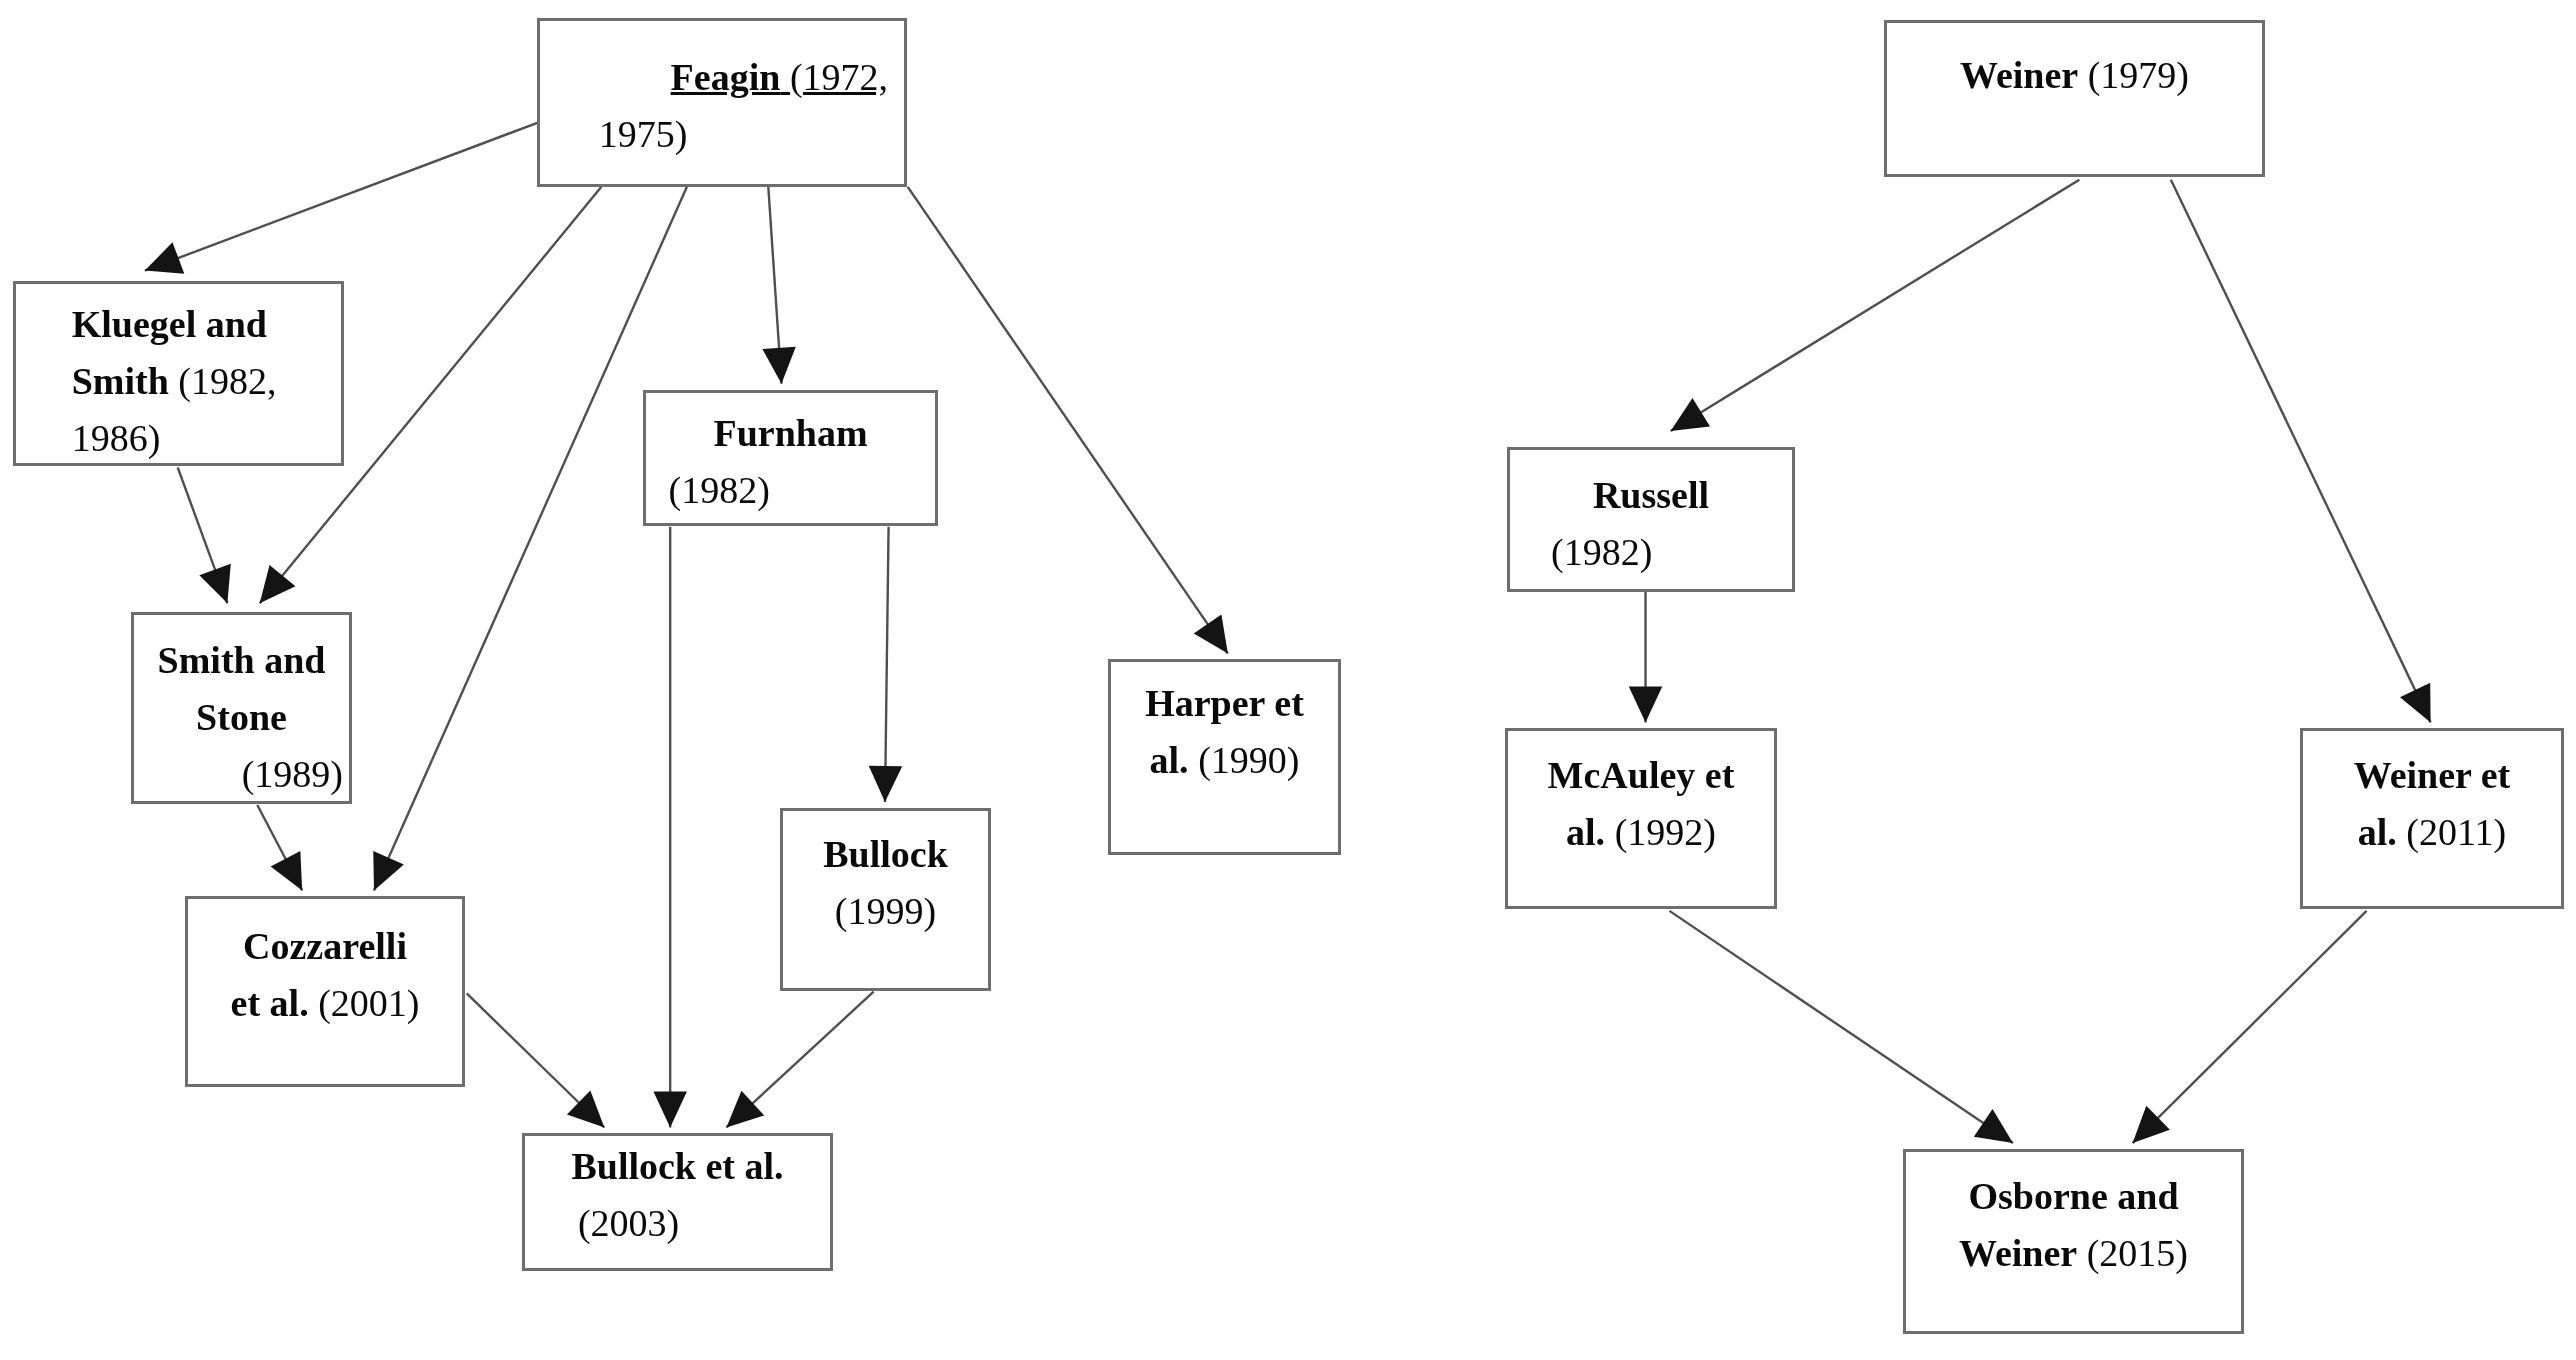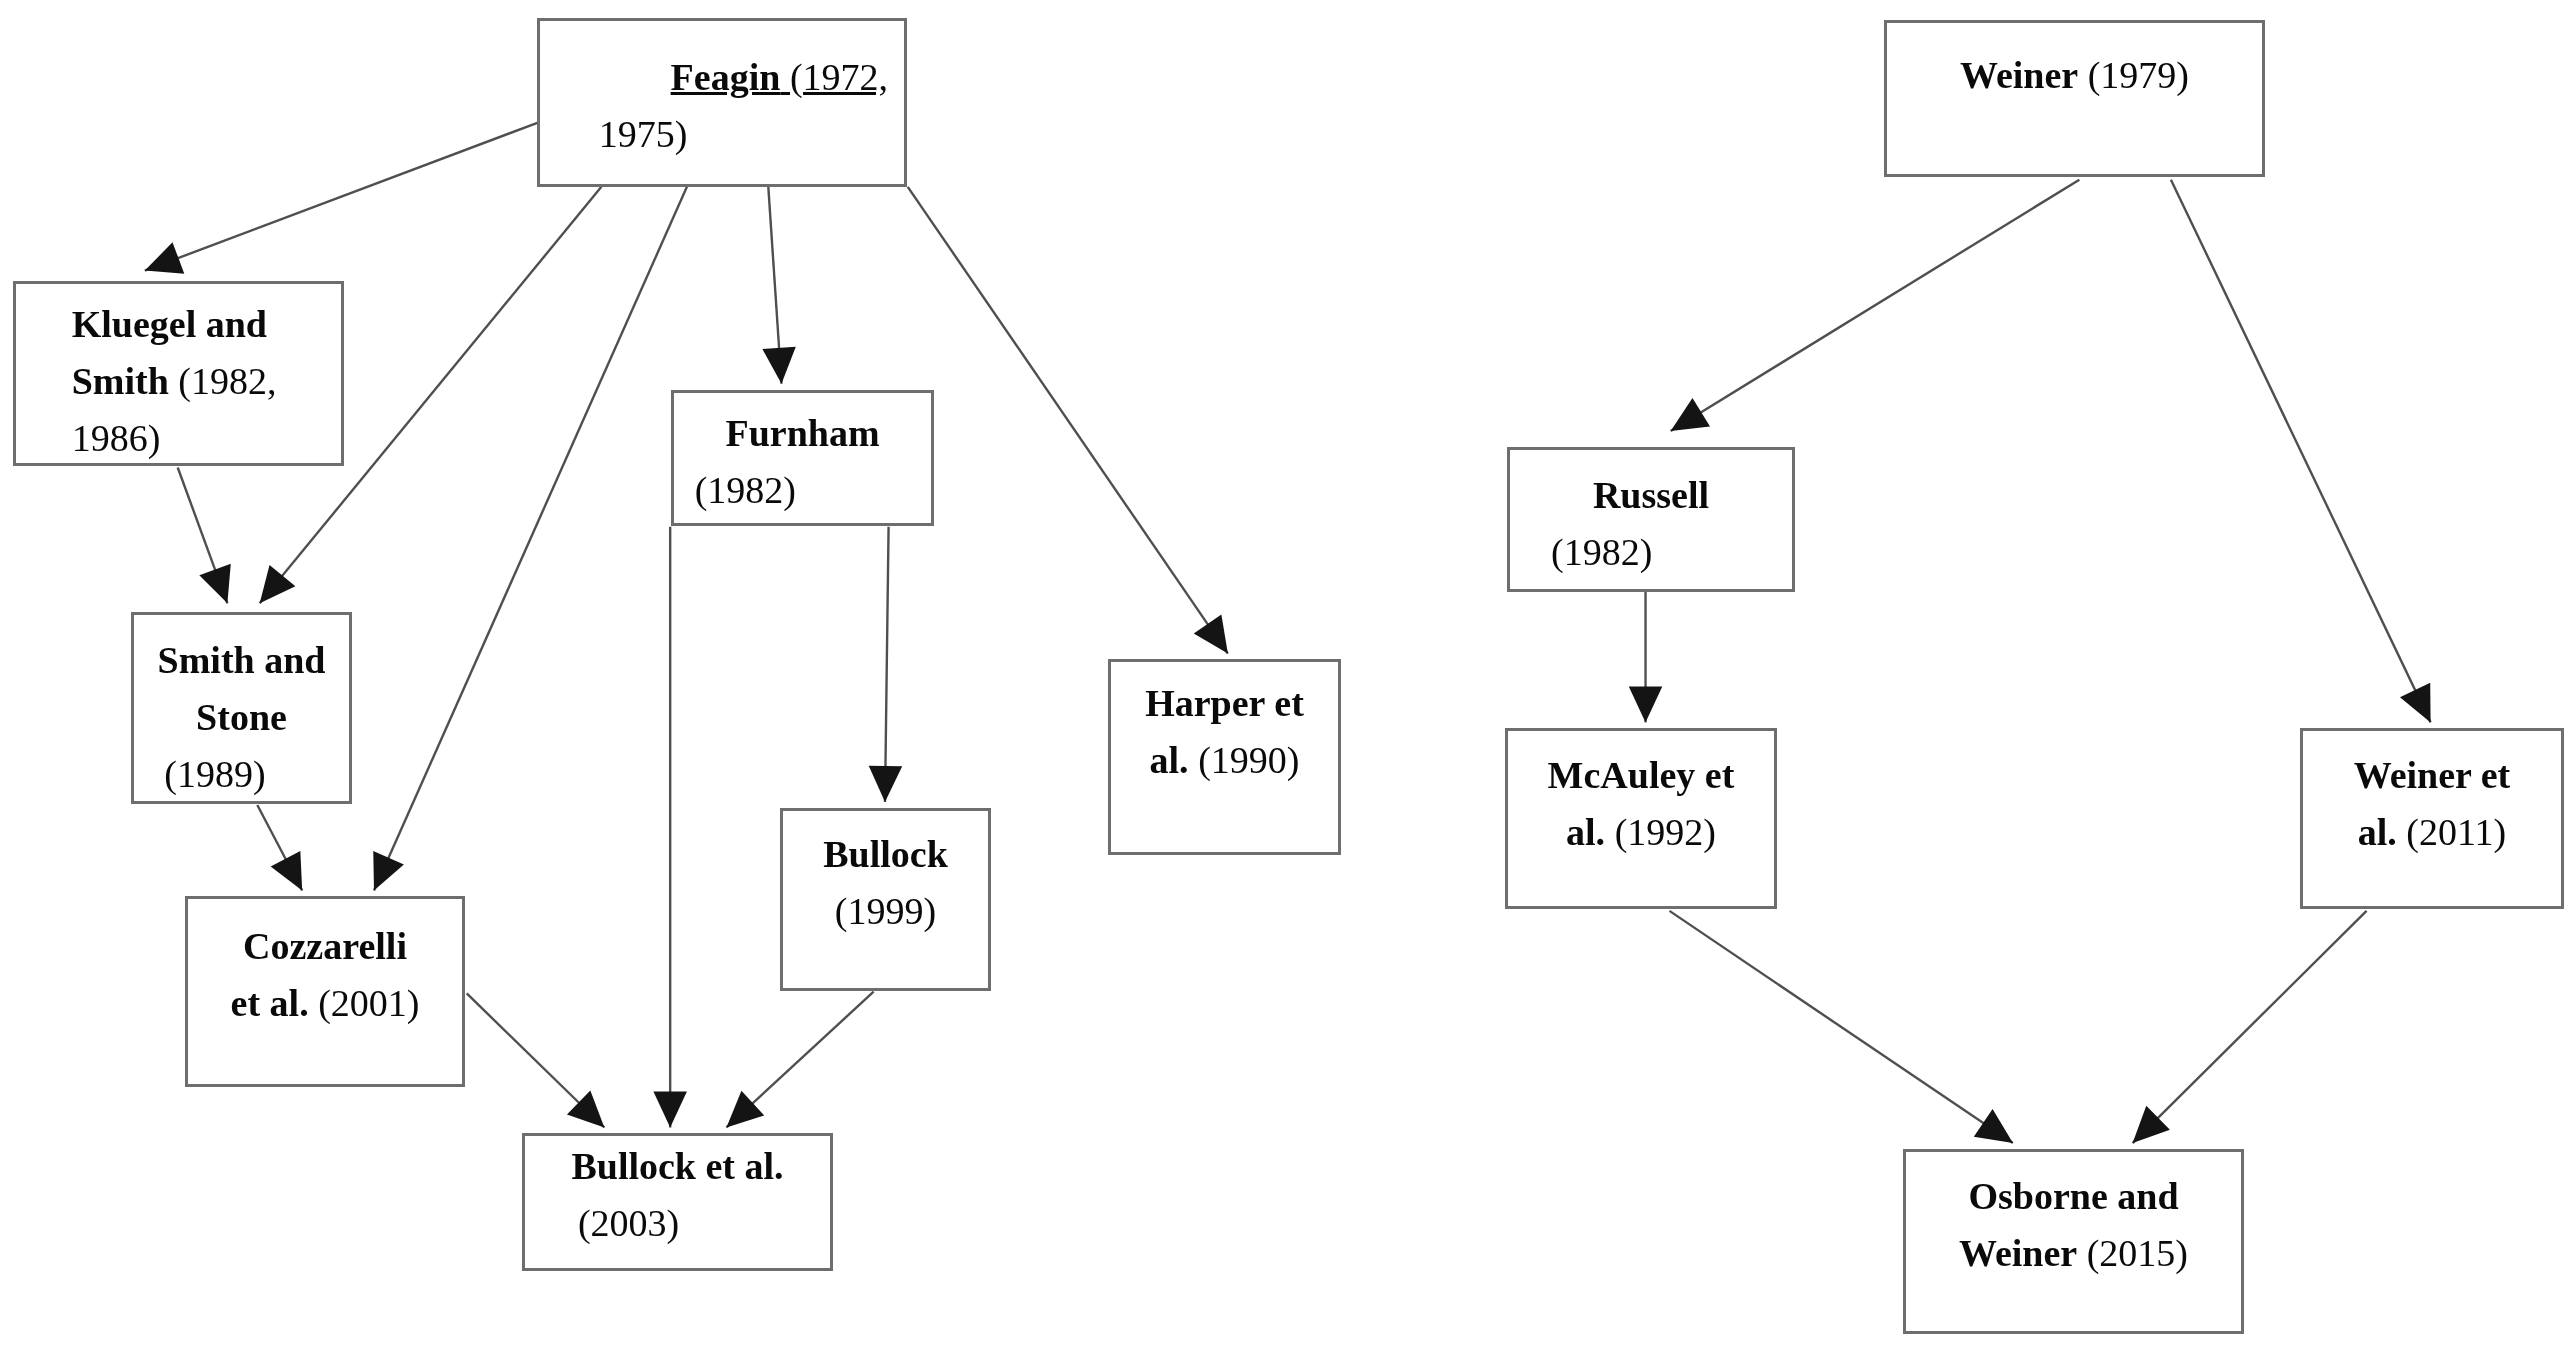--- a/index.html
+++ b/index.html
@@ -27,36 +27,36 @@
     background:#fff;
     font-size:38px;
     line-height:57px;
     padding:13px 6px 0 6px;
   }
   .node .line{text-align:center;white-space:nowrap;}
   .node .line b{font-weight:bold;}
   
   .n-feagin       {left:537px;  top:18px;   width:370px; height:169px; padding-top:27.5px;}
   .n-kluegel      {left:12.6px;   top:281px;  width:331px; height:185px; padding-top:12px;}
-  .n-furnham      {left:643px; top:390px;  width:263px; height:136px; padding-top:12px;margin-left:28px;}
+  .n-furnham      {left:643px; top:390px;  width:295px; height:136px; padding-top:12px;}
   .n-smith-stone  {left:131px;  top:612px; width:221px; height:192px; padding-top:17px;}
   .n-harper       {left:1108px; top:659px; width:233px; height:196px; padding-top:13px;}
   .n-bullock-1999 {left:780px; top:808px; width:211px; height:183px; padding-top:15px;}
   .n-cozzarelli   {left:185px;  top:896px; width:280px; height:191px; padding-top:19px;}
   .n-bullock-2003 {left:522px;  top:1133px; width:311px; height:138px; padding-top:2.4px;}
   .n-weiner-1979  {left:1884px; top:20px;   width:381px; height:157px; padding-top:24px;}
   .n-russell      {left:1507px; top:447px;  width:288px; height:145px; padding-top:17px;}
   .n-mcauley      {left:1505px; top:728px; width:272px; height:181px; padding-top:15.6px;}
   .n-weiner-2011  {left:2300px; top:728px; width:264px; height:181px; padding-top:15.6px;}
   .n-osborne      {left:1903px; top:1149px; width:341px; height:185px; padding-top:15.6px;}
   
   .n-feagin .line{text-align:left;padding-left:15%;}
   .n-feagin .line:first-child{text-indent:24%;text-decoration:underline;}
   .n-kluegel .line{text-align:left;padding-left:16%;}
-  .n-smith-stone .line:last-child{text-align:left;padding-left:12%;}
+  .n-smith-stone .line:last-child{text-align:right;padding-left:12%;}
   .n-furnham .line:last-child{text-align:left;padding-left:6%;}
   .n-bullock-2003 .line:last-child{text-align:left;padding-left:16%;}
   .n-russell .line:last-child{text-align:left;padding-left:13%;}
 </style>
 </head>
 <body>
 
 <div class="canvas">
 
   <svg class="edges" viewBox="0 0 4305 2274" xmlns="http://www.w3.org/2000/svg" aria-hidden="true">

